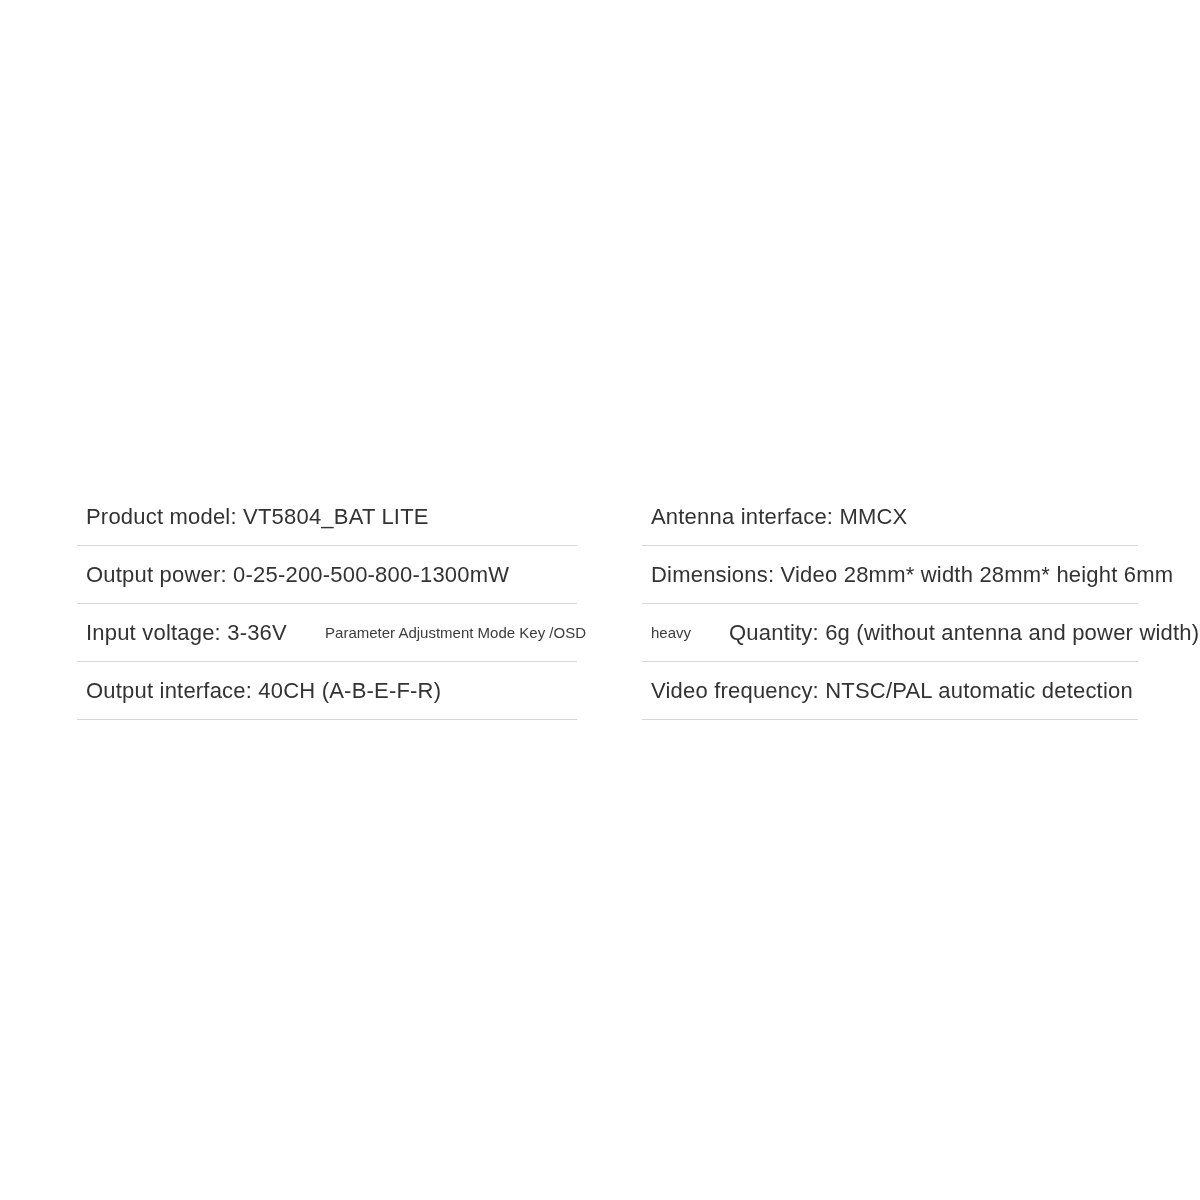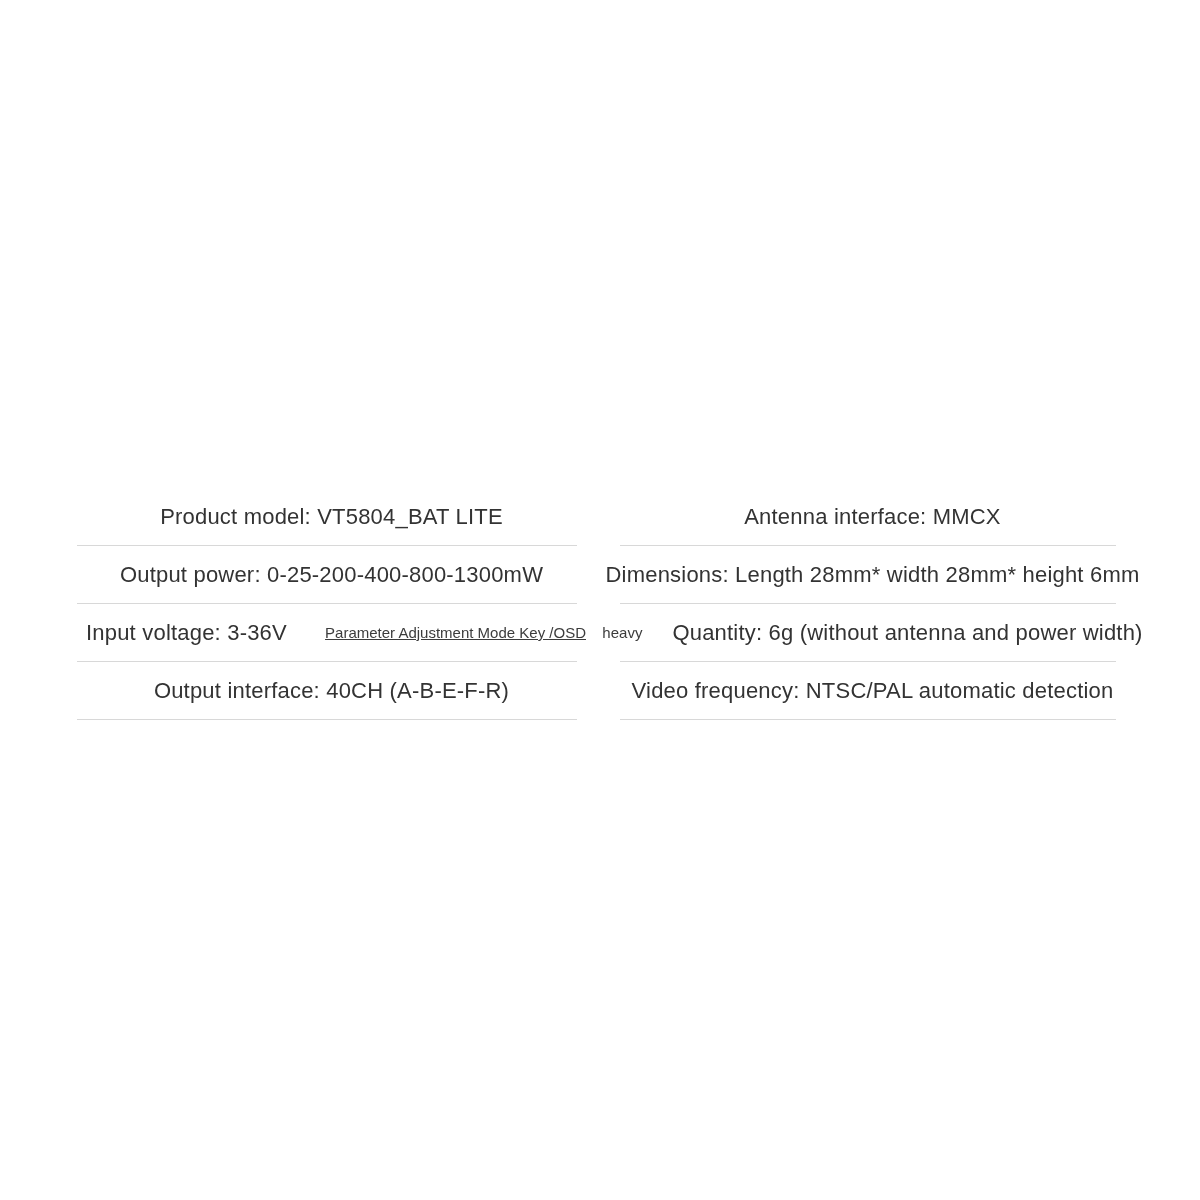--- a/index.html
+++ b/index.html
@@ -18,75 +18,73 @@
   .sheet{
     position:relative;
     width:1200px;height:1200px;
     background:var(--background);
   }
   .spec-column{
     position:absolute;
     top:488px;
   }
   .spec-column.left{left:77px;width:500px;}
-  .spec-column.right{left:620px;width:496px;}
+  .spec-column.right{left:642px;width:496px;}
   .spec-row{
     box-sizing:border-box;
     height:58px;
     display:flex;
     align-items:center;
     border-bottom:1px solid var(--divider);
     padding-left:9px;
     white-space:nowrap;
     overflow:visible;
-    justify-content:center;
   }
   .spec-row .main{
     font-size:22px;
     color:var(--text);
     letter-spacing:0.2px;
   }
   .spec-row .note{
     font-size:15px;
     color:var(--note);
   }
   .spec-row .note.trailing{
     margin-left:auto;
     margin-right:-9px;
-    text-decoration:underline;
   }
   .spec-row .note.prefix{
-    margin-right:30px;
+    margin-right:38px;
   }
 </style>
 </head>
 <body>
 
 <div class="sheet">
   <div class="spec-column left">
       <div class="spec-row">
         <span class="main">Product model: VT5804_BAT LITE</span>
       </div>
       <div class="spec-row">
-        <span class="main">Output power: 0-25-200-400-800-1300mW</span>
+        <span class="main">Output power: 0-25-200-500-800-1300mW</span>
       </div>
       <div class="spec-row">
         <span class="main">Input voltage: 3-36V</span>
         <span class="note trailing">Parameter Adjustment Mode Key /OSD</span>
       </div>
       <div class="spec-row">
         <span class="main">Output interface: 40CH (A-B-E-F-R)</span>
       </div>
     </div>
   <div class="spec-column right">
       <div class="spec-row">
         <span class="main">Antenna interface: MMCX</span>
       </div>
       <div class="spec-row">
-        <span class="main">Dimensions: Length 28mm* width 28mm* height 6mm</span>
+        <span class="main">Dimensions: Video 28mm* width 28mm* height 6mm</span>
       </div>
       <div class="spec-row">
         <span class="note prefix">heavy</span>
         <span class="main">Quantity: 6g (without antenna and power width)</span>
       </div>
       <div class="spec-row">
         <span class="main">Video frequency: NTSC/PAL automatic detection</span>
       </div>
     </div>
 </div>

